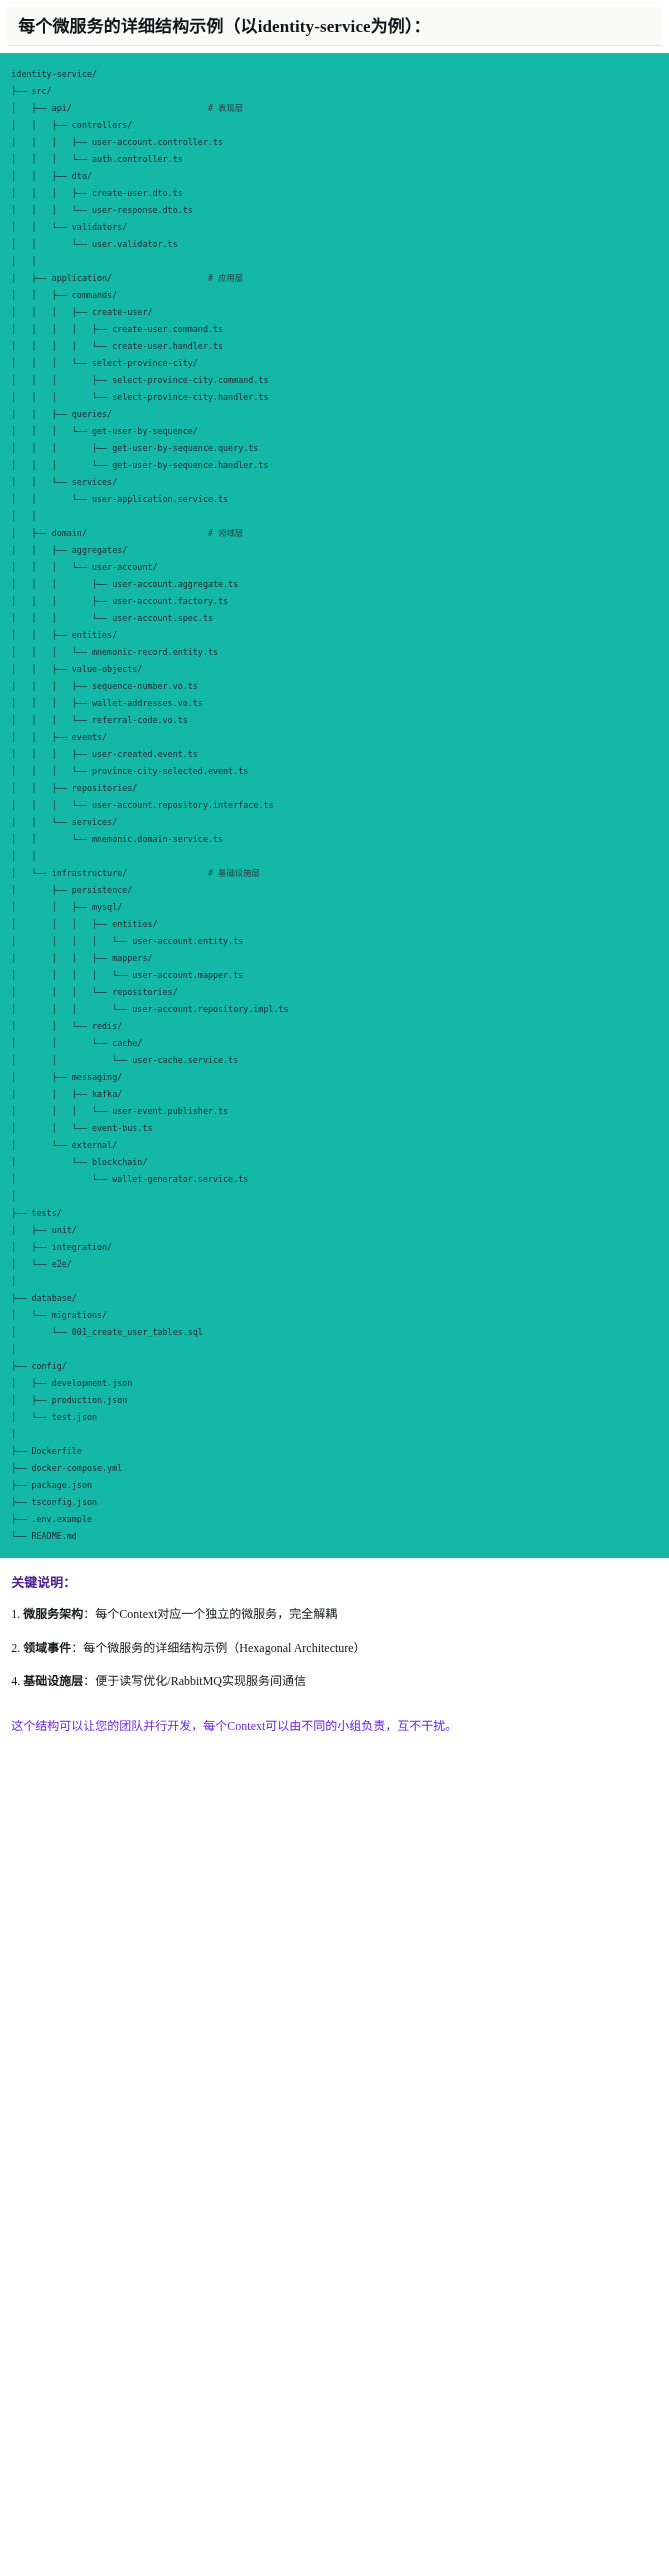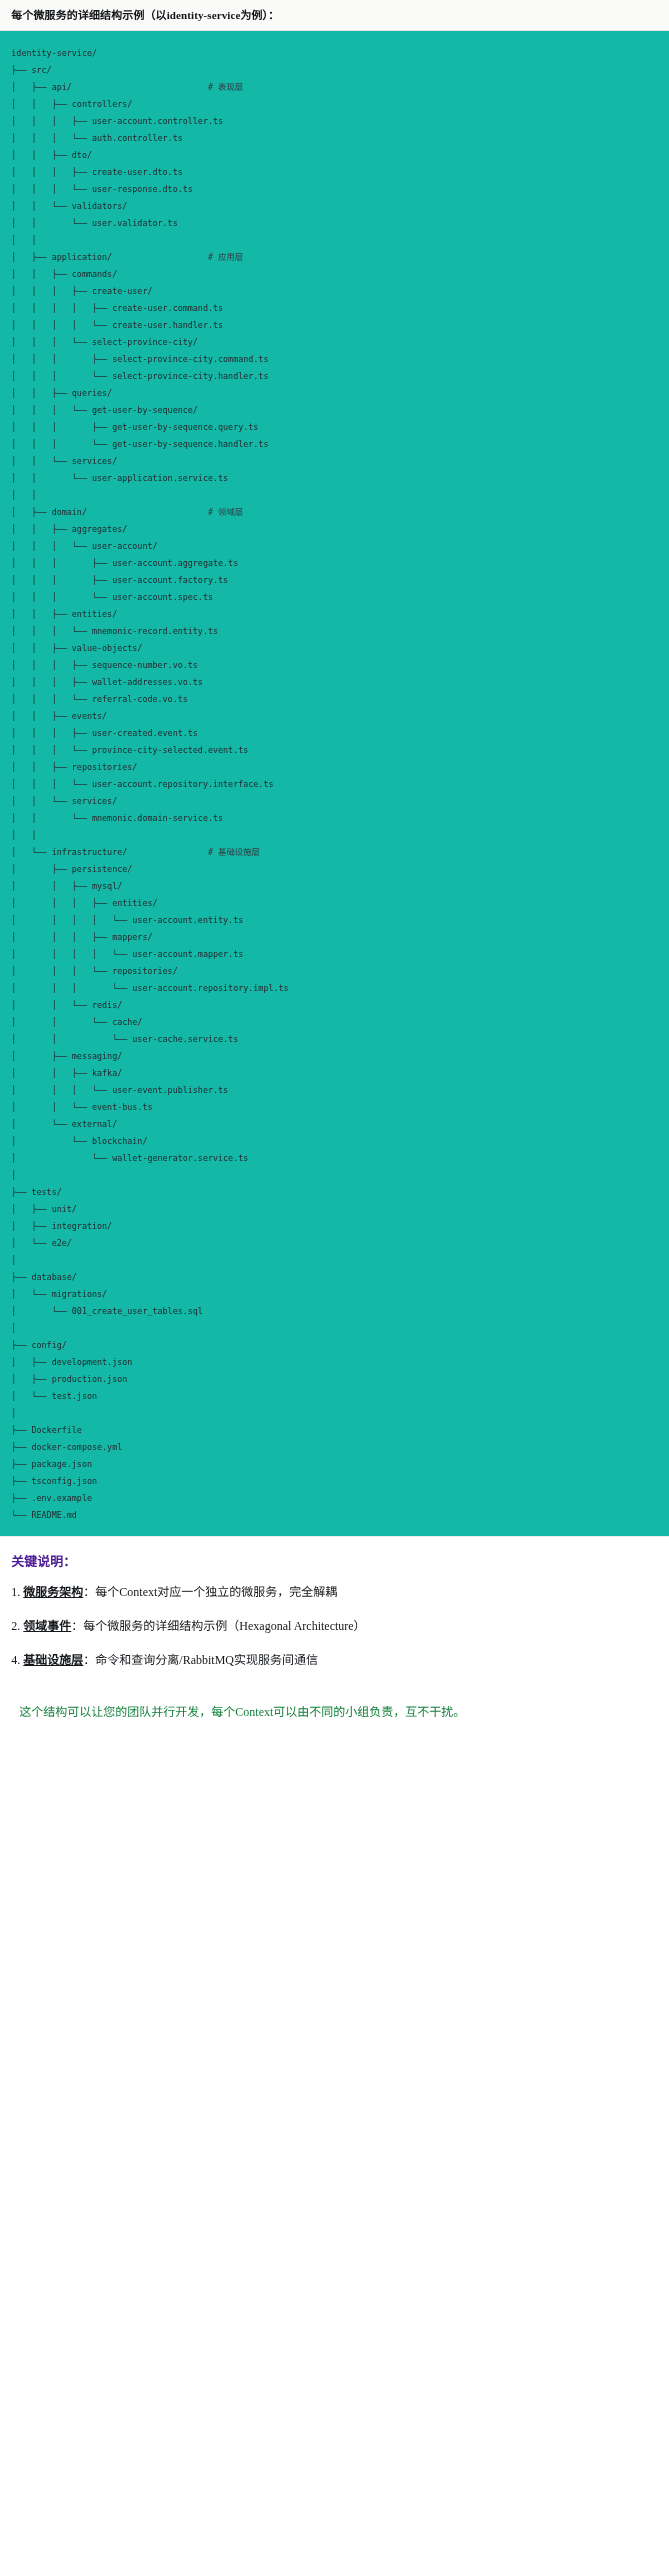--- a/index.html
+++ b/index.html
@@ -18,25 +18,25 @@
   .page {
     width: 669px;
     box-sizing: border-box;
     background: #ffffff;
   }
 
   
   .doc-heading {
     font-family: "Liberation Serif", "DejaVu Serif", serif;
     font-weight: bold;
-    font-size: 11px;
+    font-size: 17px;
     line-height: 1.25;
     color: #111418;
     padding: 8.8px 11.3px 7.5px 11.3px;
-    margin: 0;
+    margin: 7px;
     letter-spacing: 0.1px;
     background: #fafaf8;
     border-bottom: 0.6px solid #e6e6e1;
   }
 
   
   .code-block {
     background: #14b8a6;
     margin: 0;
     padding: 13.8px 11.3px 12.5px 11.3px;
@@ -81,50 +81,49 @@
     color: #15181c;
     margin: 0 0 16.3px 0;
     display: block;
   }
   ol.keys-list li .num {
     font-family: "Liberation Serif", "DejaVu Serif", serif;
     font-size: 12px;
   }
   ol.keys-list li .term {
     font-weight: bold;
-    text-decoration: underline;
   }
   ol.keys-list li .sep { }
   ol.keys-list li .desc { }
 
   .closing-note {
     font-family: "Liberation Serif", "DejaVu Serif", serif;
     font-size: 12px;
     line-height: 1.5;
-    color: #15803d;
+    color: #6d28d9;
     padding: 3.8px 11.3px 16.3px 11.3px;
-    margin: 8px;
+    margin: 0;
   }
 </style>
 </head>
 <body>
 
 <div class="page">
 
   <h1 class="doc-heading">每个微服务的详细结构示例（以identity-service为例）：</h1>
 
   <div class="code-block">
     <pre class="tree"><span class="ln">identity-service/</span><span class="ln">├── src/</span><span class="ln">│   ├── api/                           <span class="cmt"># 表现层</span></span><span class="ln">│   │   ├── controllers/</span><span class="ln">│   │   │   ├── user-account.controller.ts</span><span class="ln">│   │   │   └── auth.controller.ts</span><span class="ln">│   │   ├── dto/</span><span class="ln">│   │   │   ├── create-user.dto.ts</span><span class="ln">│   │   │   └── user-response.dto.ts</span><span class="ln">│   │   └── validators/</span><span class="ln">│   │       └── user.validator.ts</span><span class="ln">│   │</span><span class="ln">│   ├── application/                   <span class="cmt"># 应用层</span></span><span class="ln">│   │   ├── commands/</span><span class="ln">│   │   │   ├── create-user/</span><span class="ln">│   │   │   │   ├── create-user.command.ts</span><span class="ln">│   │   │   │   └── create-user.handler.ts</span><span class="ln">│   │   │   └── select-province-city/</span><span class="ln">│   │   │       ├── select-province-city.command.ts</span><span class="ln">│   │   │       └── select-province-city.handler.ts</span><span class="ln">│   │   ├── queries/</span><span class="ln">│   │   │   └── get-user-by-sequence/</span><span class="ln">│   │   │       ├── get-user-by-sequence.query.ts</span><span class="ln">│   │   │       └── get-user-by-sequence.handler.ts</span><span class="ln">│   │   └── services/</span><span class="ln">│   │       └── user-application.service.ts</span><span class="ln">│   │</span><span class="ln">│   ├── domain/                        <span class="cmt"># 领域层</span></span><span class="ln">│   │   ├── aggregates/</span><span class="ln">│   │   │   └── user-account/</span><span class="ln">│   │   │       ├── user-account.aggregate.ts</span><span class="ln">│   │   │       ├── user-account.factory.ts</span><span class="ln">│   │   │       └── user-account.spec.ts</span><span class="ln">│   │   ├── entities/</span><span class="ln">│   │   │   └── mnemonic-record.entity.ts</span><span class="ln">│   │   ├── value-objects/</span><span class="ln">│   │   │   ├── sequence-number.vo.ts</span><span class="ln">│   │   │   ├── wallet-addresses.vo.ts</span><span class="ln">│   │   │   └── referral-code.vo.ts</span><span class="ln">│   │   ├── events/</span><span class="ln">│   │   │   ├── user-created.event.ts</span><span class="ln">│   │   │   └── province-city-selected.event.ts</span><span class="ln">│   │   ├── repositories/</span><span class="ln">│   │   │   └── user-account.repository.interface.ts</span><span class="ln">│   │   └── services/</span><span class="ln">│   │       └── mnemonic.domain-service.ts</span><span class="ln">│   │</span><span class="ln">│   └── infrastructure/                <span class="cmt"># 基础设施层</span></span><span class="ln">│       ├── persistence/</span><span class="ln">│       │   ├── mysql/</span><span class="ln">│       │   │   ├── entities/</span><span class="ln">│       │   │   │   └── user-account.entity.ts</span><span class="ln">│       │   │   ├── mappers/</span><span class="ln">│       │   │   │   └── user-account.mapper.ts</span><span class="ln">│       │   │   └── repositories/</span><span class="ln">│       │   │       └── user-account.repository.impl.ts</span><span class="ln">│       │   └── redis/</span><span class="ln">│       │       └── cache/</span><span class="ln">│       │           └── user-cache.service.ts</span><span class="ln">│       ├── messaging/</span><span class="ln">│       │   ├── kafka/</span><span class="ln">│       │   │   └── user-event.publisher.ts</span><span class="ln">│       │   └── event-bus.ts</span><span class="ln">│       └── external/</span><span class="ln">│           └── blockchain/</span><span class="ln">│               └── wallet-generator.service.ts</span><span class="ln">│</span><span class="ln">├── tests/</span><span class="ln">│   ├── unit/</span><span class="ln">│   ├── integration/</span><span class="ln">│   └── e2e/</span><span class="ln">│</span><span class="ln">├── database/</span><span class="ln">│   └── migrations/</span><span class="ln">│       └── 001_create_user_tables.sql</span><span class="ln">│</span><span class="ln">├── config/</span><span class="ln">│   ├── development.json</span><span class="ln">│   ├── production.json</span><span class="ln">│   └── test.json</span><span class="ln">│</span><span class="ln">├── Dockerfile</span><span class="ln">├── docker-compose.yml</span><span class="ln">├── package.json</span><span class="ln">├── tsconfig.json</span><span class="ln">├── .env.example</span><span class="ln">└── README.md</span></pre>
   </div>
 
   <div class="keys-section">
     <h2 class="keys-title">关键说明：</h2>
     <ol class="keys-list">
         <li><span class="num">1. </span><span class="term">微服务架构</span><span class="sep">：</span><span class="desc">每个Context对应一个独立的微服务，完全解耦</span></li>
         <li><span class="num">2. </span><span class="term">领域事件</span><span class="sep">：</span><span class="desc">每个微服务的详细结构示例（Hexagonal Architecture）</span></li>
-        <li><span class="num">4. </span><span class="term">基础设施层</span><span class="sep">：</span><span class="desc">命令和查询分离/RabbitMQ实现服务间通信</span></li>
+        <li><span class="num">4. </span><span class="term">基础设施层</span><span class="sep">：</span><span class="desc">便于读写优化/RabbitMQ实现服务间通信</span></li>
       </ol>
   </div>
 
   <p class="closing-note">这个结构可以让您的团队并行开发，每个Context可以由不同的小组负责，互不干扰。</p>
 
 </div>
 
 
 </body></html>

